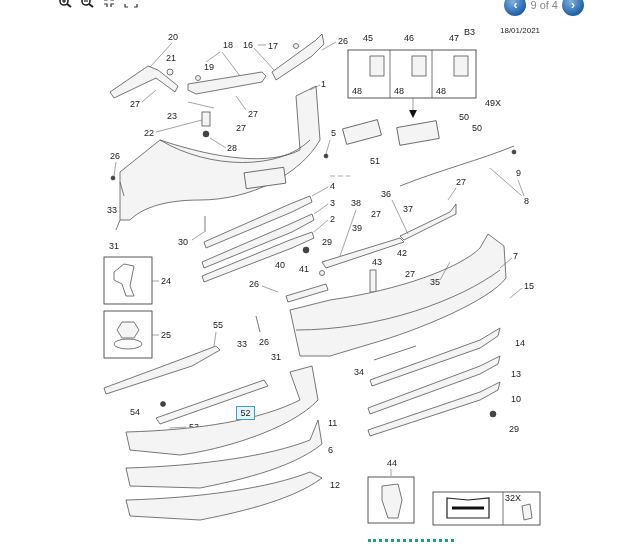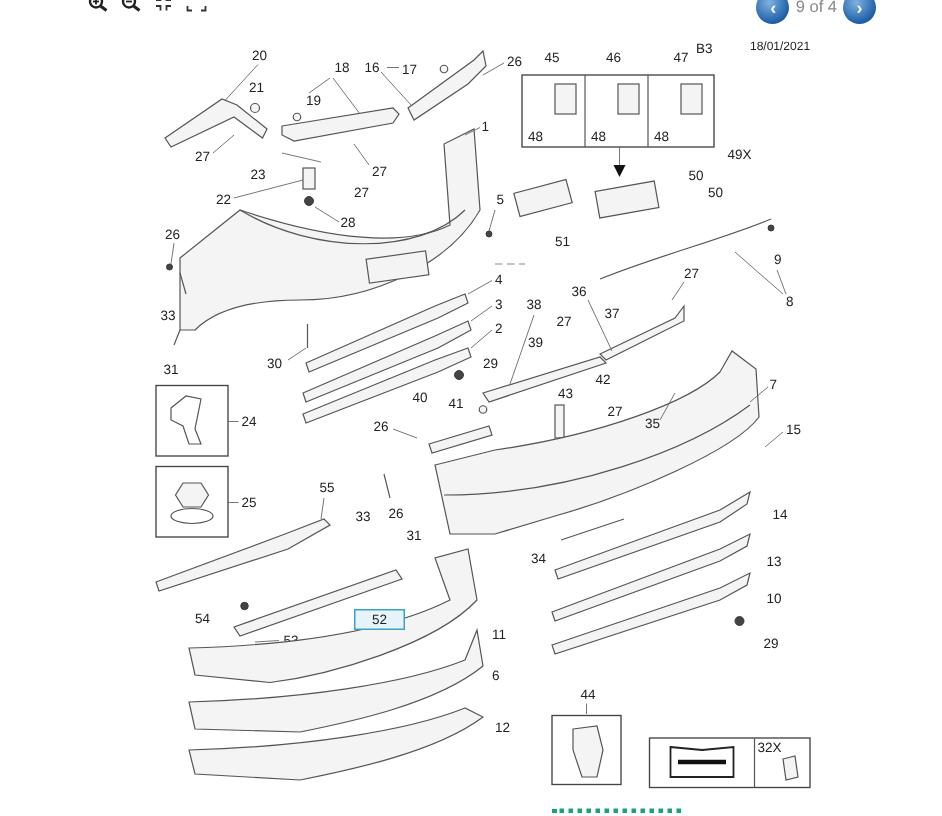--- a/index.html
+++ b/index.html
@@ -15,21 +15,21 @@
   .pager-text { font-size: 11px; color: #888; margin: 0 2px; }
   svg.diagram { position: absolute; left: 0; top: 0; }
   .lbl { font-family: "Liberation Sans", sans-serif; font-size: 9px; fill: #222; }
   .date { font-size: 8px; }
   .part { fill: none; stroke: #555; stroke-width: 0.8; }
   .partfill { fill: #f4f4f4; stroke: #555; stroke-width: 0.8; }
   .dark { fill: #444; stroke: #333; stroke-width: 0.6; }
   .leader { stroke: #666; stroke-width: 0.6; fill: none; }
   .dash { stroke: #888; stroke-width: 0.7; fill: none; stroke-dasharray: 5 3; }
   .box { fill: #fff; stroke: #444; stroke-width: 0.9; }
-  .hl-box { position: absolute; left: 236px; top: 406px; width: 34px; height: 14px; border: 1.5px solid #3aa3c6; background: #e6f4fa; font-size: 9px; color: #222; display: flex; align-items: center; justify-content: center; box-sizing: border-box; cursor: pointer; }
+  .hl-box { position: absolute; left: 236px; top: 406px; width: 19px; height: 14px; border: 1.5px solid #3aa3c6; background: #e6f4fa; font-size: 9px; color: #222; display: flex; align-items: center; justify-content: center; box-sizing: border-box; cursor: pointer; }
   .green-dots { position: absolute; left: 368px; top: 539px; width: 86px; height: 3px; border-top: 3px dotted #1aa37a; }
 </style>
 </head>
 <body>
 
 <div class="toolbar">
   <div class="tool">
     <svg viewBox="0 0 14 12">
         <circle cx="6" cy="5" r="4" fill="none" stroke="#222" stroke-width="1.6"></circle>
         <line x1="9" y1="8" x2="13" y2="11" stroke="#222" stroke-width="2"></line>

